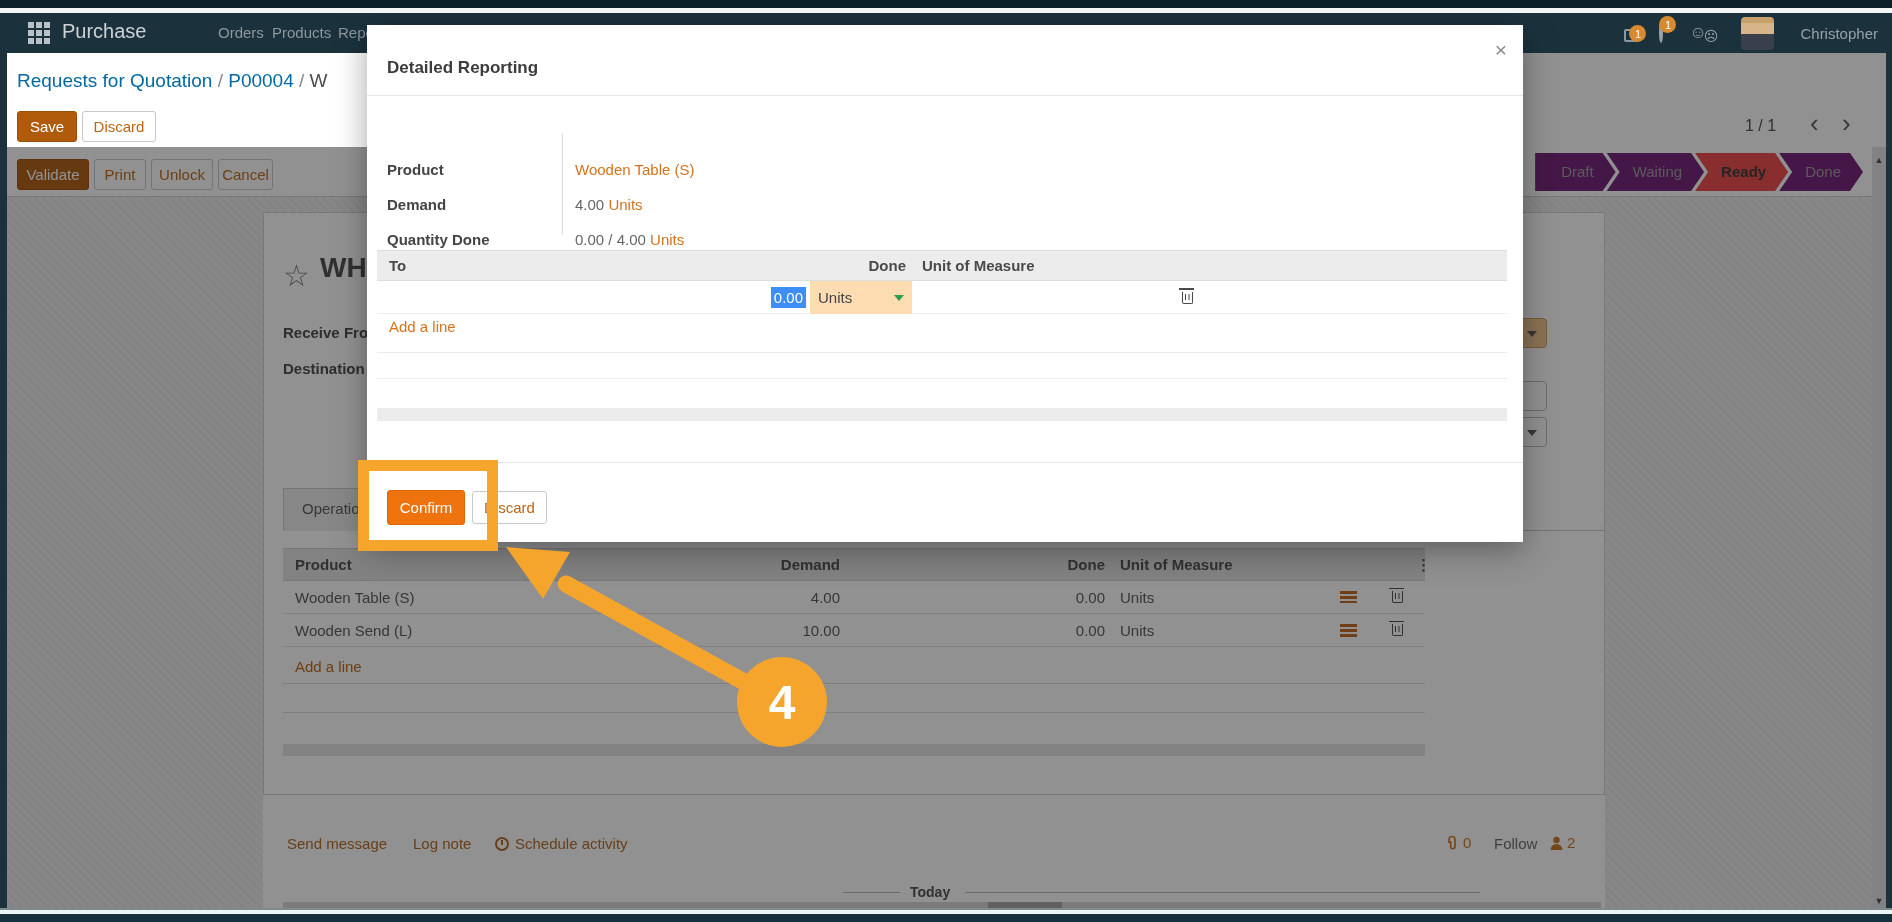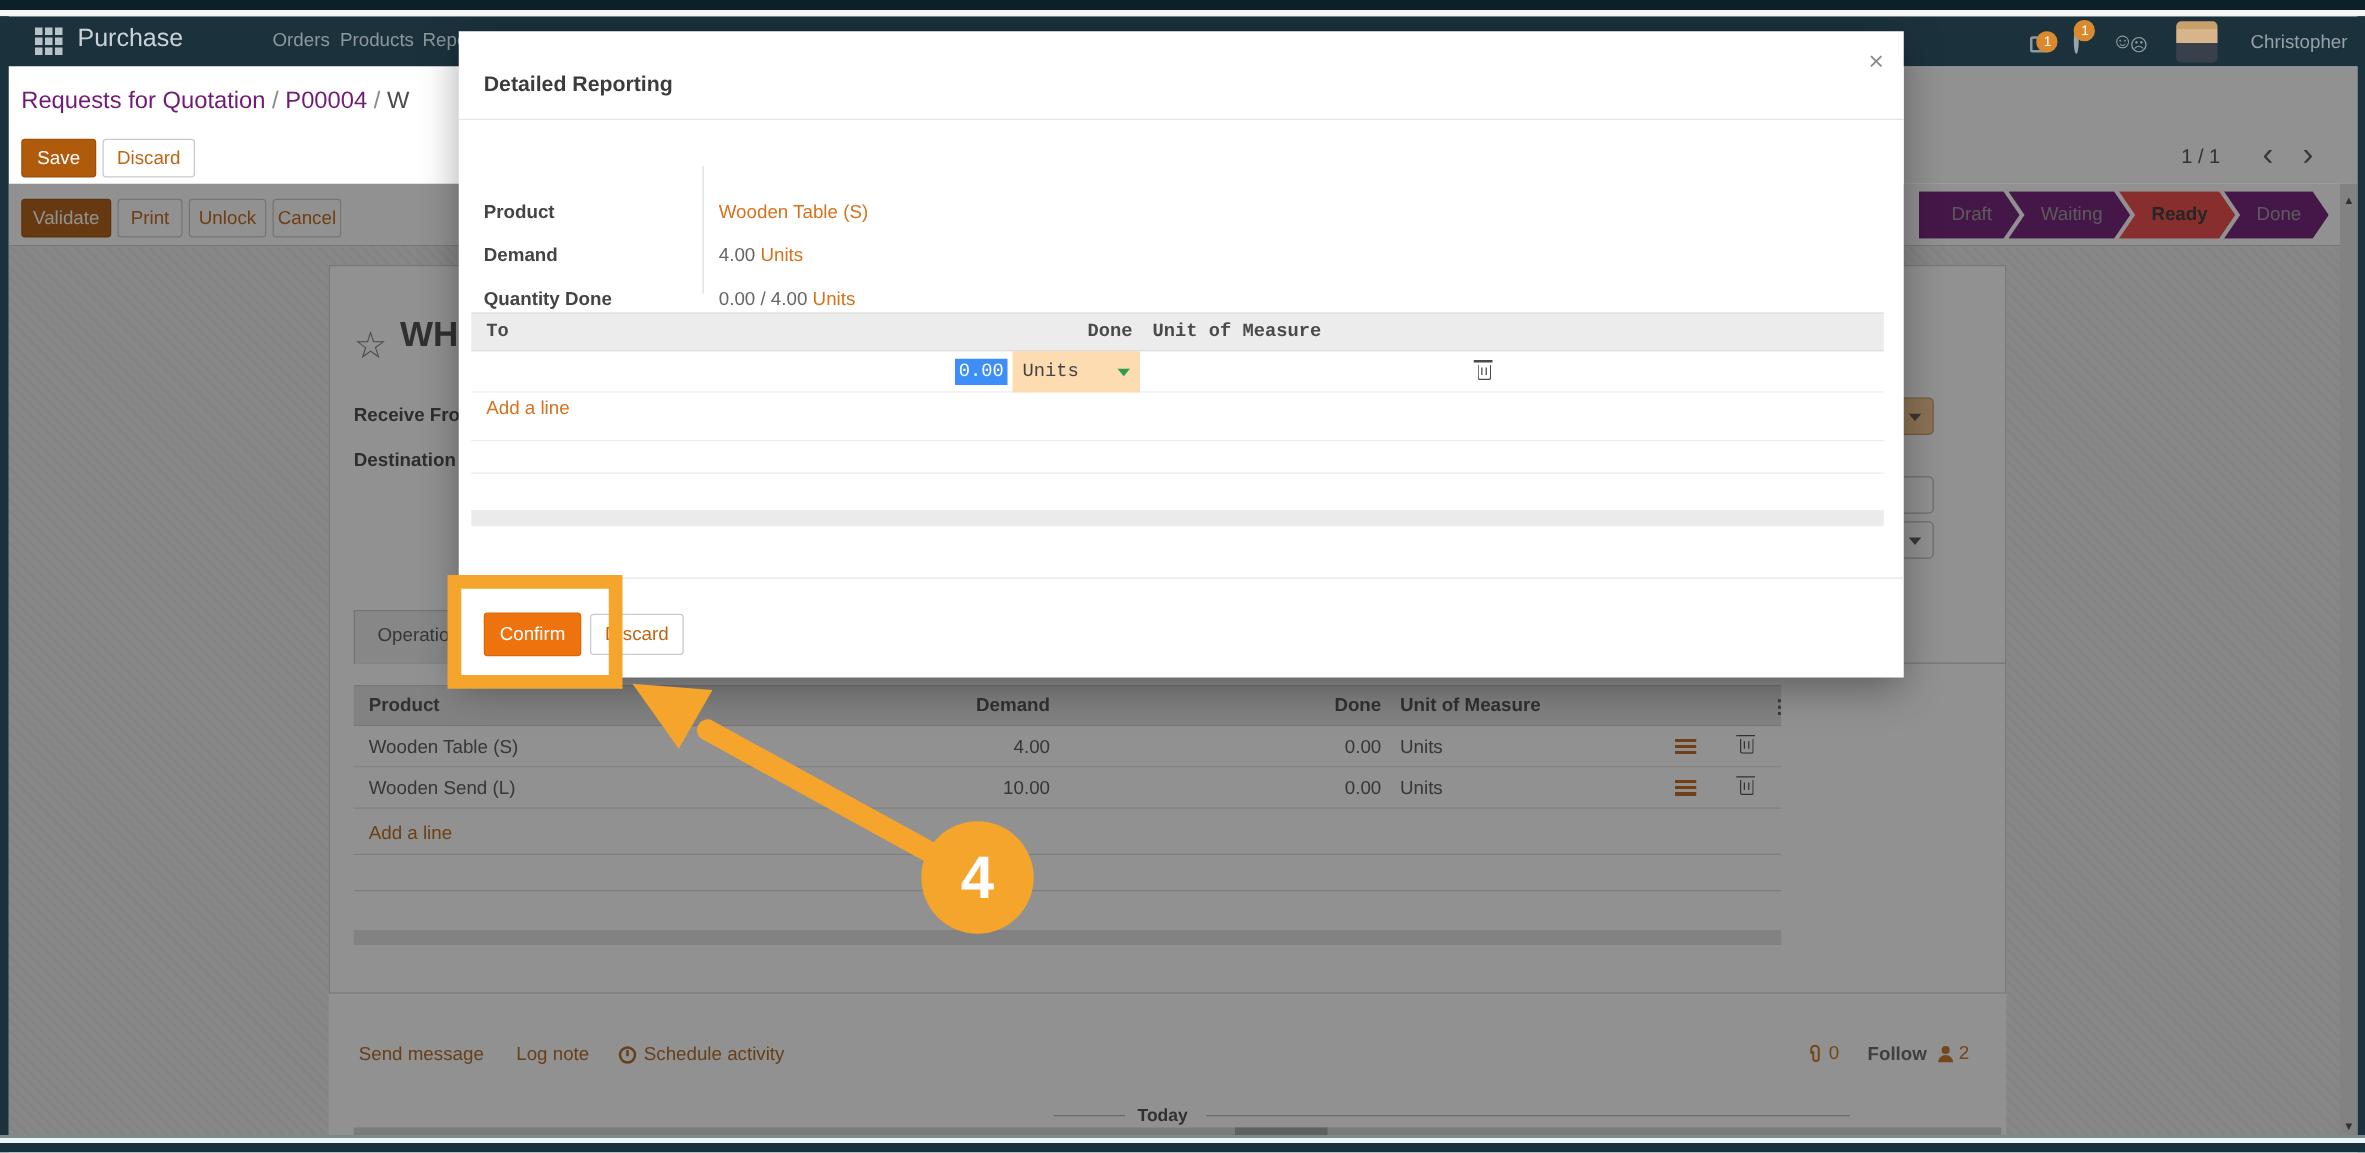--- a/index.html
+++ b/index.html
@@ -32,21 +32,21 @@
   .clock-ico::after  { content:""; position:absolute; left:6px; top:6px; width:5px; height:2px; background:#99a4a8; }
   .badge { position:absolute; top:-8px; right:-13px; width:17px; height:17px; border-radius:50%;
            background:#d98a2e; color:#fff; font-size:11px; display:flex; align-items:center; justify-content:center; }
   #emoji-ico { color:#97a2a6; font-size:17px; letter-spacing:-3px; }
   #emoji-ico .sad { font-size:14px; position:relative; top:3px; }
   #avatar { width:33px; height:33px; border-radius:4px; background:linear-gradient(#c7a06b 0 18%, #d7b489 18% 52%, #39404c 52% 100%); }
   #user-name { font-size:15px; color:#97a2a7; }
 
   
   #breadcrumb { left:17px; top:70px; font-size:19px; z-index:10; }
-  #breadcrumb .bc-link { color:#701a75; cursor:pointer;margin-top:44px; }
+  #breadcrumb .bc-link { color:#0369a1; cursor:pointer;margin-top:44px; }
   #breadcrumb .bc-sep { color:#888; }
   #breadcrumb .bc-cur { color:#4c4c4c; }
   .btn { display:inline-flex; align-items:center; justify-content:center; font-size:15px; border-radius:3px; cursor:pointer; }
   .btn-fill { background:#b05a0c; color:#fff; border:1px solid #9d4f09; }
   .btn-line { background:#fff; color:#bd6512; border:1px solid #c9c9c9; }
   #save-btn { left:17px; top:111px; width:60px; height:31px; z-index:10; }
   #discard-btn { left:82px; top:111px; width:74px; height:31px; z-index:10; }
 
   
   #action-row { left:7px; top:147px; width:1879px; height:50px; background:#fff; border-bottom:1px solid #cfcfcf; z-index:5; }
@@ -102,21 +102,21 @@
   #stripe-bg { left:283px; top:744px; width:1142px; height:12px; background:#e3e3e3; z-index:6; }
 
   
   .chat-link { font-size:15px; color:#b0661f; z-index:6; cursor:pointer; }
   #send-message { left:287px; top:835px; }
   #log-note { left:413px; top:835px; }
   #schedule-activity { left:495px; top:835px; display:flex; align-items:center; gap:6px; }
   .mini-clock { width:14px; height:14px; border:2px solid #b0661f; border-radius:50%; position:relative; display:inline-block; }
   .mini-clock::before { content:""; position:absolute; left:4px; top:1px; width:1.5px; height:5px; background:#b0661f; }
   #attach-group { left:1445px; top:834px; display:flex; align-items:center; gap:4px; z-index:6; }
-  #follow-label { left:1494px; top:835px; font-size:15px; color:#666; z-index:6;font-weight:bold; }
+  #follow-label { left:1494px; top:835px; font-size:15px; color:#666; z-index:6; }
   #follower-group { left:1550px; top:834px; display:flex; align-items:center; gap:4px; z-index:6; }
   .count-txt { font-size:15px; color:#c8731f; }
   #today-line-l { left:843px; top:892px; width:57px; height:1px; background:#b5b5b5; z-index:6; }
   #today-text { left:910px; top:884px; font-size:14px; font-weight:bold; color:#4a4a4a; z-index:6; }
   #today-line-r { left:965px; top:892px; width:515px; height:1px; background:#b5b5b5; z-index:6; }
   #msg-topbar { left:283px; top:902px; width:1318px; height:8px; background:#d6d6d6; z-index:6; }
   #msg-topbar-dark { left:988px; top:902px; width:74px; height:8px; background:#a3a3a3; z-index:7; }
 
   
   #scrollbar { left:1872px; top:147px; width:14px; height:763px; background:#e3e3e3; z-index:6; }
@@ -131,21 +131,21 @@
   
   #modal { left:367px; top:25px; width:1156px; height:517px; background:#fff; z-index:40; box-shadow:0 8px 30px rgba(0,0,0,0.35); }
   #modal-title { left:20px; top:33px; font-size:17px; font-weight:bold; color:#3c3c3c; }
   #modal-close { right:16px; top:14px; font-size:21px; color:#8a8a8a; cursor:pointer; line-height:1; }
   #modal-hr { left:0; top:70px; width:1156px; height:1px; background:#e5e5e5; }
   .mfield-label { left:20px; width:170px; font-size:15px; font-weight:bold; color:#444; }
   .mfield-value { left:208px; font-size:15px; color:#666; white-space:nowrap; }
   #mfield-sep { left:195px; top:108px; width:1px; height:102px; background:#ddd; }
   .orange-txt { color:#d4731c; }
   #mtable { left:10px; top:225px; width:1130px; font-size:15px; }
-  .mrow { display:grid; grid-template-columns:433px 102px 550px 45px; align-items:center;font-family:Liberation Mono, monospace; }
+  .mrow { display:grid; grid-template-columns:433px 102px 550px 45px; align-items:center; }
   .mhead { background:#ececec; border-top:1px solid #ddd; border-bottom:1px solid #ddd; height:31px; color:#4a4a4a; font-weight:bold; }
   .mhead .hcell-l { padding-left:12px; }
   .mhead .hcell-r { text-align:right; padding-right:6px; }
   .mbody { height:33px; border-bottom:1px solid #eee; }
   .m2o-field { display:flex; align-items:center; height:29px; background:#fddcb2; margin-left:11px; flex:1; padding:0 8px; color:#444; }
   .m2o-field .grow { flex:1; }
   .caret-green { width:0; height:0; border:5px solid transparent; border-top:6px solid #2a9d4e; margin-top:5px; }
   .to-cell { display:flex; align-items:center; }
   .extlink { width:13px; height:13px; border:2px solid #d9751f; position:relative; display:inline-block; margin-left:8px; }
   .extlink::after { content:""; position:absolute; right:-4px; top:-1px; width:9px; height:2px; background:#d9751f; transform:rotate(-45deg); }

